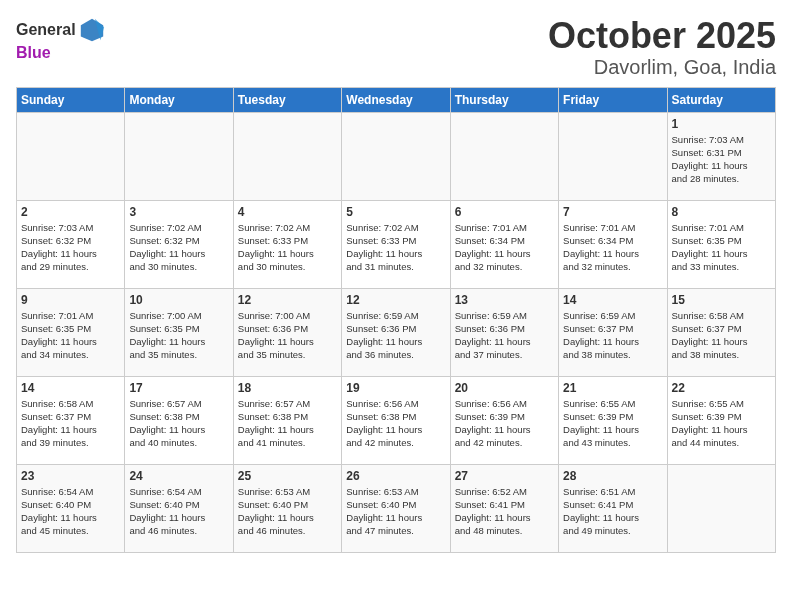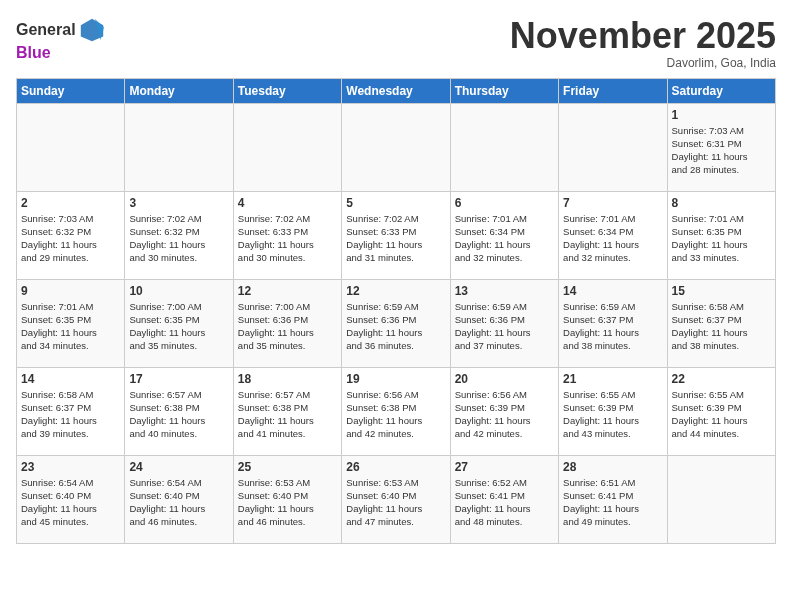--- a/index.html
+++ b/index.html
@@ -33,21 +33,21 @@
       margin-left: 2px;
     }
     .title-block { text-align: right; }
     .month-title {
       font-size: 36px;
       font-weight: bold;
       color: #333;
       line-height: 1.1;
     }
     .location {
-      font-size: 12px;
+      font-size: 20px;
       color: #555;
     }
     table {
       width: 100%;
       border-collapse: collapse;
       table-layout: fixed;
       border-radius: 18px;
     }
     thead tr {
       background-color: #2a75c7;
@@ -92,21 +92,21 @@
         <span class="logo-text logo-general">General</span>
         <svg class="logo-icon" viewBox="0 0 30 30">
           <polygon points="15,3 27,10 27,22 15,27 3,22 3,10" fill="#1a6fba" opacity="0.85"></polygon>
           <polygon points="18,3 28,12 24,26" fill="#2a90d4" opacity="0.7"></polygon>
         </svg>
       </div>
       <span class="logo-text logo-blue">Blue</span>
     </div>
   </div>
   <div class="title-block">
-    <div class="month-title">November 2025</div>
+    <div class="month-title">October 2025</div>
     <div class="location">Davorlim, Goa, India</div>
   </div>
 </div>
 
 <table>
   <thead>
     <tr id="dow-header">
         <th>Sunday</th>
         <th>Monday</th>
         <th>Tuesday</th>

